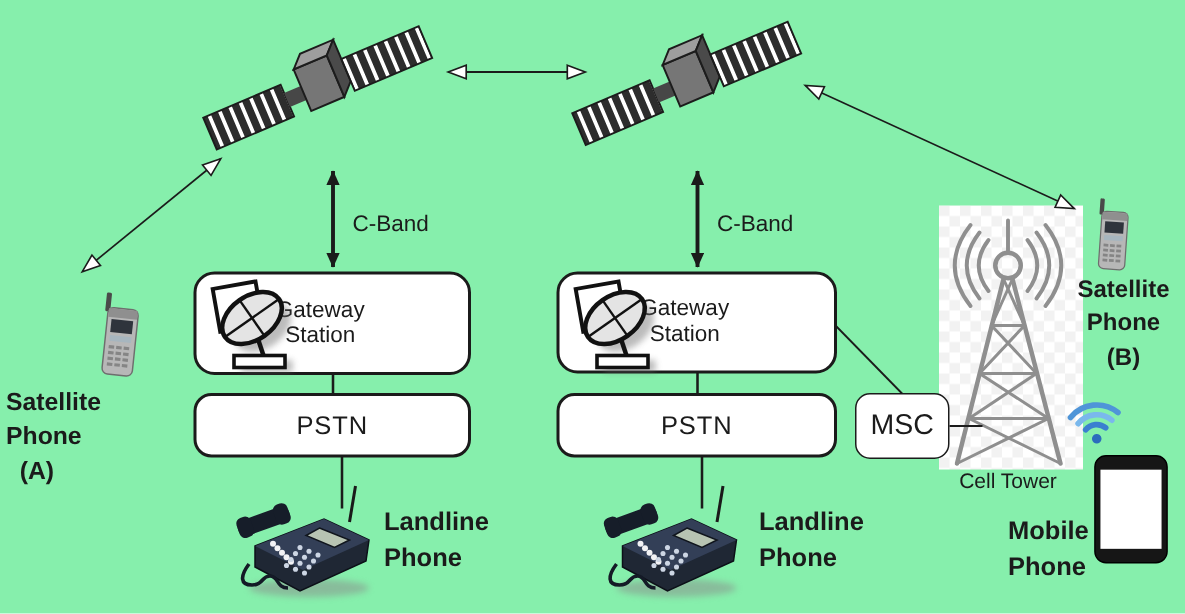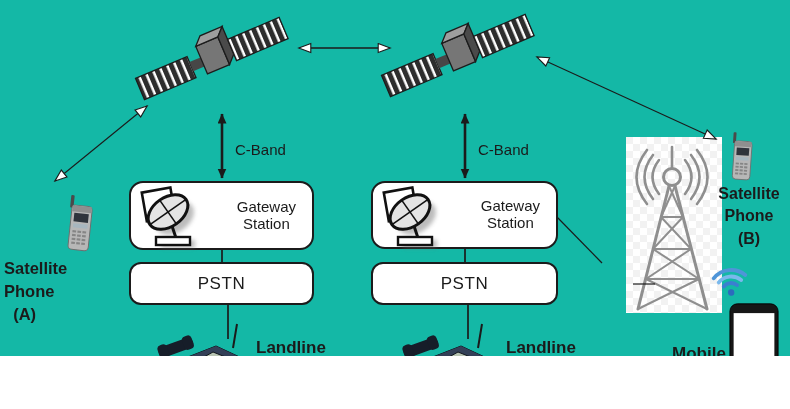--- a/index.html
+++ b/index.html
@@ -1,24 +1,24 @@
 <!DOCTYPE html>
 <html><head>
 <meta charset="utf-8">
 <style>
   html,body{margin:0;padding:0;background:#fff;}
-  .stage{position:relative;width:790px;height:356px;background:#14b8a6;overflow:hidden;
+  .stage{position:relative;width:790px;height:409px;background:#86efac;overflow:hidden;
          font-family:"Liberation Sans",sans-serif;color:#1b1b1b;}
   svg.icon{position:absolute;overflow:visible;z-index:2;}
   svg.under{z-index:0;}
   svg.wires{position:absolute;left:0;top:0;z-index:1;pointer-events:none;}
   .node{position:absolute;background:#fff;border:2px solid #1b1b1b;border-radius:14px;
         display:flex;align-items:center;justify-content:center;z-index:2;box-sizing:border-box;}
   .node-lbl{white-space:pre-wrap;text-align:center;line-height:1.12;font-size:15px;}
-  .gw{justify-content:flex-end;padding-right:16px;}
+  .gw{justify-content:center;padding-right:16px;}
   .pstn-lbl{font-size:17px;letter-spacing:.6px;}
   .msc-lbl{font-size:19px;}
   .lbl{position:absolute;white-space:pre-wrap;z-index:3;line-height:1.35;}
   .dev{font-size:16.5px;line-height:1.4;font-weight:bold;}
   .cband{font-size:15px;}
   .small{font-size:14px;}
   .ctr{text-align:center;}
 </style>
 </head>
 <body>
@@ -169,20 +169,23 @@
       <rect x="17" y="51" width="34" height="8" fill="#fff" stroke="#111" stroke-width="2.4"></rect>
     </svg>
     <div class="node-lbl">Gateway
 Station</div>
   </div>
 
   <div class="node" style="left:371px;top:262px;width:187px;height:43px;border-radius:12px">
     <div class="node-lbl pstn-lbl">PSTN</div>
   </div>
 
+  <div class="node" style="left:570px;top:262px;width:63px;height:44px;border-width:1.6px;border-radius:10px">
+    <div class="node-lbl msc-lbl">MSC</div>
+  </div>
 
   <svg class="icon" style="left:60px;top:195px" width="40" height="58" viewBox="0 0 36 60">
     <g transform="rotate(6 18 30)">
       <rect x="6" y="1" width="3.5" height="13" rx="1" fill="#4a4a4a"></rect>
       <rect x="8" y="11" width="21" height="46" rx="4" fill="#b7b7b7" stroke="#6e6e6e"></rect>
       <rect x="8.6" y="11.6" width="19.8" height="6" fill="#8f8f8f"></rect>
       <rect x="11" y="19" width="15" height="9" fill="#2f343c"></rect>
       <rect x="11" y="30" width="15" height="4" fill="#a7b6bf"></rect>
       <g fill="#858585">
         <rect x="11" y="37" width="3.8" height="2.2"></rect>
@@ -303,20 +306,21 @@
         <rect x="11" y="49" width="3.8" height="2.2"></rect>
           <rect x="16.2" y="49" width="3.8" height="2.2"></rect>
           <rect x="21.4" y="49" width="3.8" height="2.2"></rect>
       </g>
     </g>
   </svg>
   <div class="lbl dev ctr" style="left:711px;top:183px;width:76px;font-size:16px">Satellite
 Phone
 (B)</div>
 
+  <div class="lbl small ctr" style="left:628px;top:311px;width:88px">Cell Tower</div>
 
   <svg class="icon" style="left:710px;top:261px" width="42" height="38" viewBox="0 0 42 38">
     <g transform="rotate(-6 21 30)" fill="none" stroke-linecap="round">
       <circle cx="21" cy="31.5" r="3.2" fill="#2c6cbd" stroke="none"></circle>
       <path d="M14.3,24.8 A9.5,9.5 0 0 1 27.7,24.8" stroke="#3b7fd0" stroke-width="3.8"></path>
       <path d="M9.7,20.2 A16,16 0 0 1 32.3,20.2" stroke="#7ab8ec" stroke-width="3.8"></path>
       <path d="M5.1,15.6 A22.5,22.5 0 0 1 36.9,15.6" stroke="#4f95d8" stroke-width="3.8"></path>
     </g>
   </svg>
 

